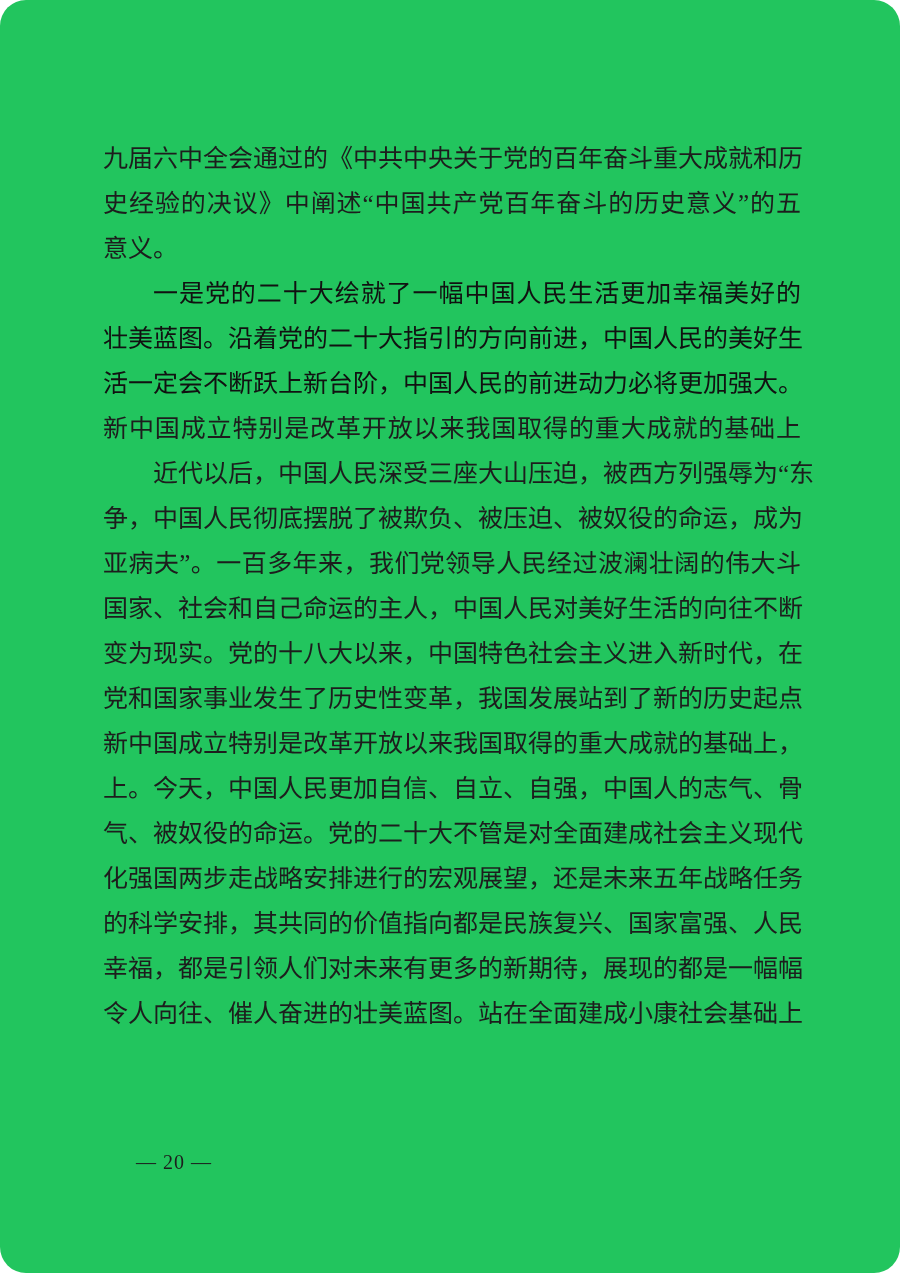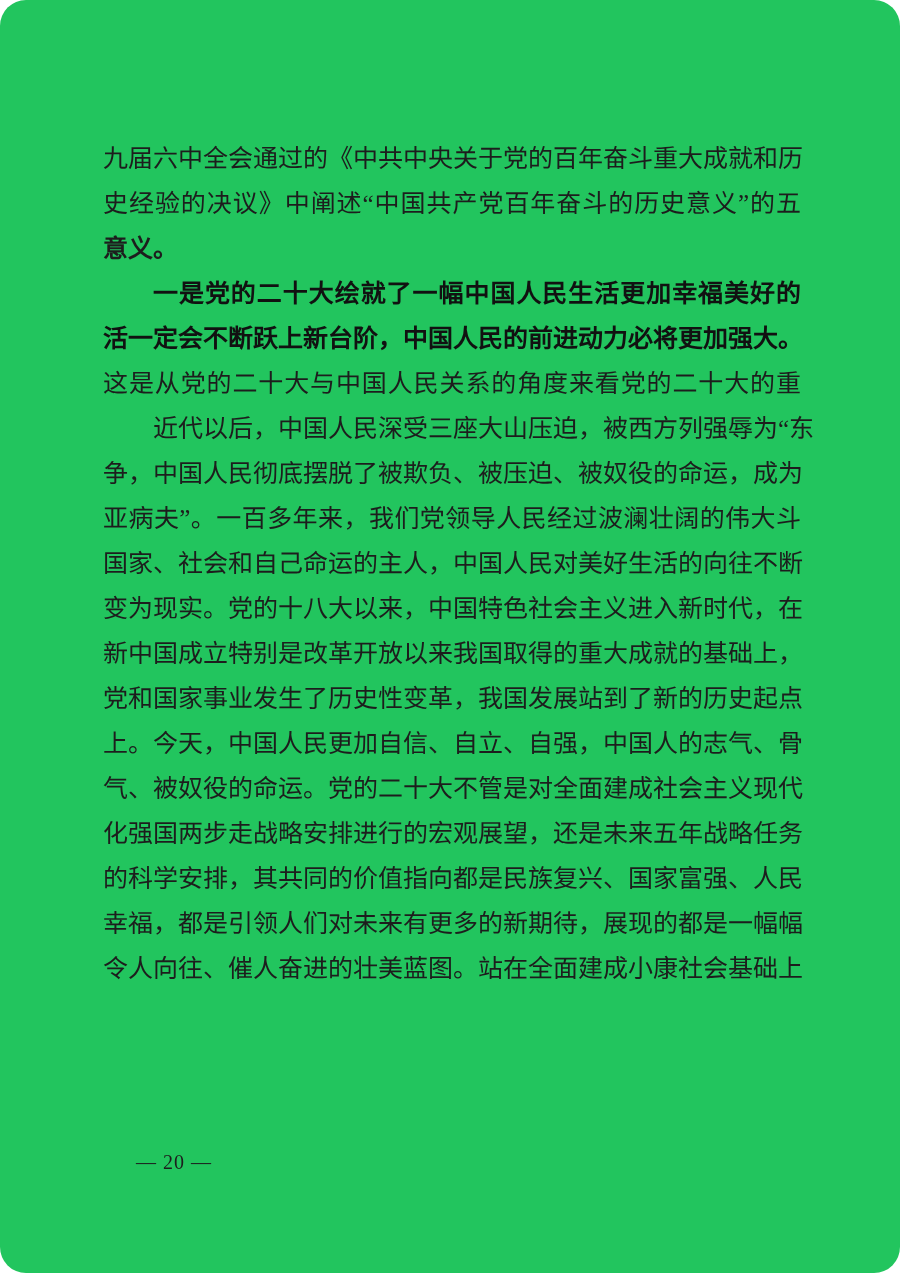--- a/index.html
+++ b/index.html
@@ -29,27 +29,26 @@
     color: #1d1d1d;
     text-align: justify;
     text-align-last: justify;
     text-justify: inter-character;
     white-space: nowrap;
     overflow: visible;
   }
   .line.endline {
     text-align: center;
     text-align-last: left;
-    font-weight: bold;
   }
   .line.indent {
     text-indent: 50px;
   }
   .line.bold {
-    font-weight: bold;
+    font-weight: normal;
     color: #111111;
   }
   .footer {
     position: absolute;
     left: 136px;
     top: 1147px;
     height: 30px;
     line-height: 30px;
     font-size: 20px;
     color: #1d1d1d;
@@ -59,29 +58,30 @@
 </style>
 </head>
 <body>
 
 <div class="page">
   <div class="doc-body">
       <div class="line">九届六中全会通过的《中共中央关于党的百年奋斗重大成就和历</div>
       <div class="line">史经验的决议》中阐述“中国共产党百年奋斗的历史意义”的五</div>
       <div class="line endline">意义。</div>
       <div class="line bold indent">一是党的二十大绘就了一幅中国人民生活更加幸福美好的</div>
+      <div class="line bold">壮美蓝图。沿着党的二十大指引的方向前进，中国人民的美好生</div>
       <div class="line bold">活一定会不断跃上新台阶，中国人民的前进动力必将更加强大。</div>
-      <div class="line">这是从党的二十大与中国人民关系的角度来看党的二十大的重</div>
+      <div class="line">新中国成立特别是改革开放以来我国取得的重大成就的基础上</div>
       <div class="line indent">近代以后，中国人民深受三座大山压迫，被西方列强辱为“东</div>
       <div class="line">争，中国人民彻底摆脱了被欺负、被压迫、被奴役的命运，成为</div>
       <div class="line">亚病夫”。一百多年来，我们党领导人民经过波澜壮阔的伟大斗</div>
       <div class="line">国家、社会和自己命运的主人，中国人民对美好生活的向往不断</div>
       <div class="line">变为现实。党的十八大以来，中国特色社会主义进入新时代，在</div>
+      <div class="line">党和国家事业发生了历史性变革，我国发展站到了新的历史起点</div>
       <div class="line">新中国成立特别是改革开放以来我国取得的重大成就的基础上，</div>
-      <div class="line">党和国家事业发生了历史性变革，我国发展站到了新的历史起点</div>
       <div class="line">上。今天，中国人民更加自信、自立、自强，中国人的志气、骨</div>
       <div class="line">气、被奴役的命运。党的二十大不管是对全面建成社会主义现代</div>
       <div class="line">化强国两步走战略安排进行的宏观展望，还是未来五年战略任务</div>
       <div class="line">的科学安排，其共同的价值指向都是民族复兴、国家富强、人民</div>
       <div class="line">幸福，都是引领人们对未来有更多的新期待，展现的都是一幅幅</div>
       <div class="line">令人向往、催人奋进的壮美蓝图。站在全面建成小康社会基础上</div>
     </div>
   <div class="footer">— 20 —</div>
 </div>
 

